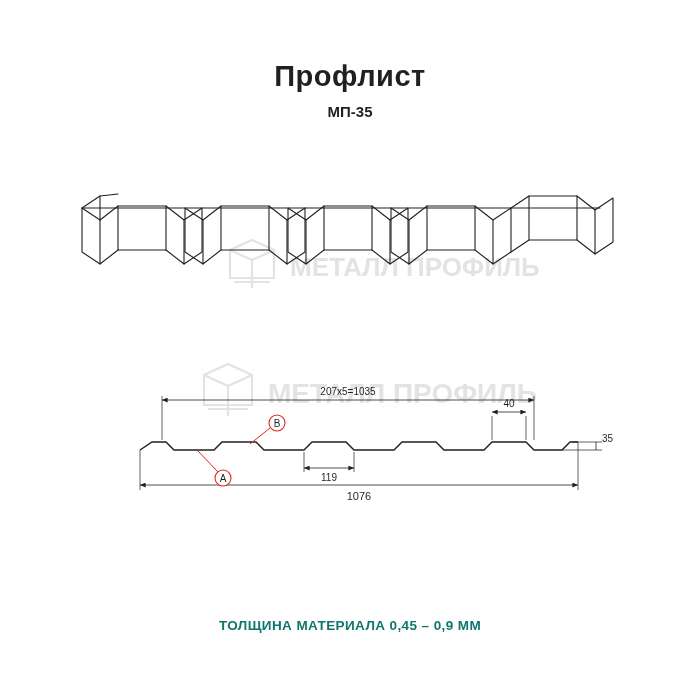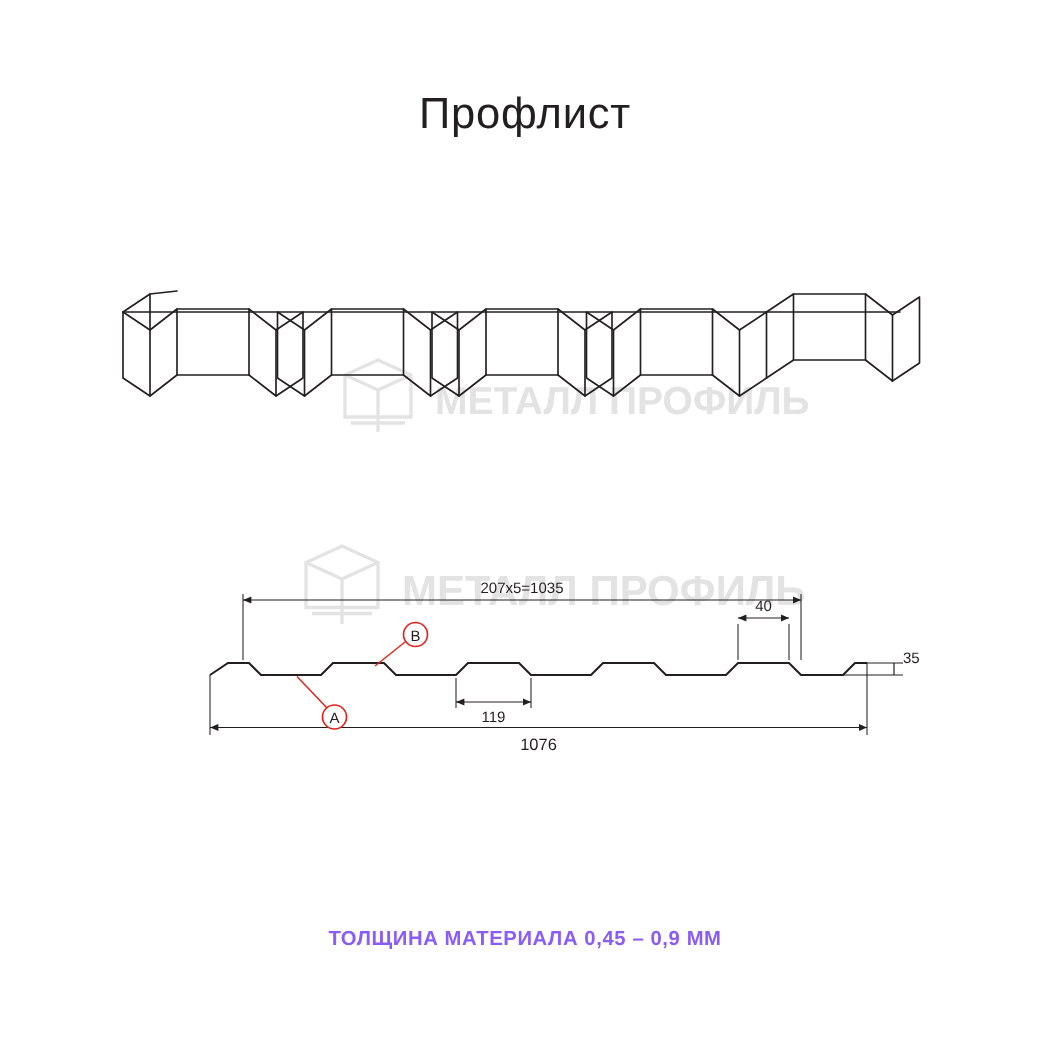--- a/index.html
+++ b/index.html
@@ -21,21 +21,21 @@
     width: 700px;
     height: 700px;
   }
   .title {
     position: absolute;
     top: 60px;
     left: 0;
     width: 700px;
     text-align: center;
     font-size: 29px;
-    font-weight: normal;
+    font-weight: bold;
     letter-spacing: 0.5px;
     color: #231f20;
   }
   .subtitle {
     position: absolute;
     top: 103px;
     left: 0;
     width: 700px;
     text-align: center;
     font-size: 15px;
@@ -44,21 +44,21 @@
   }
   .footer {
     position: absolute;
     top: 618px;
     left: 0;
     width: 700px;
     text-align: center;
     font-size: 13.5px;
     font-weight: bold;
     letter-spacing: 0.4px;
-    color: #8b5cf6;
+    color: #0f766e;
   }
   .iso-wrap {
     position: absolute;
     top: 160px;
     left: 60px;
     width: 580px;
     height: 150px;
   }
   .draw-wrap {
     position: absolute;
@@ -75,20 +75,21 @@
   .wm-2 { top: 355px; left: 196px; }
   svg { display: block; overflow: visible; }
   text { font-family: "Liberation Sans", sans-serif; }
 </style>
 </head>
 <body>
 
 <div class="page">
 
   <div class="title">Профлист</div>
+  <div class="subtitle">МП-35</div>
 
   <div class="wm wm-1">
     <svg width="270" height="70" viewBox="0 0 270 70" aria-hidden="true">
       <g fill="none" stroke="#e3e3e3" stroke-width="2.2">
         <path d="M8 46 L8 18 L30 8 L52 18 L52 46 Z"></path>
         <path d="M8 18 L30 28 L52 18"></path>
         <path d="M30 28 L30 56"></path>
         <path d="M12 50 L48 50"></path>
       </g>
       <text x="68" y="44" font-size="26" font-weight="bold" fill="#e3e3e3">МЕТАЛЛ ПРОФИЛЬ</text>

